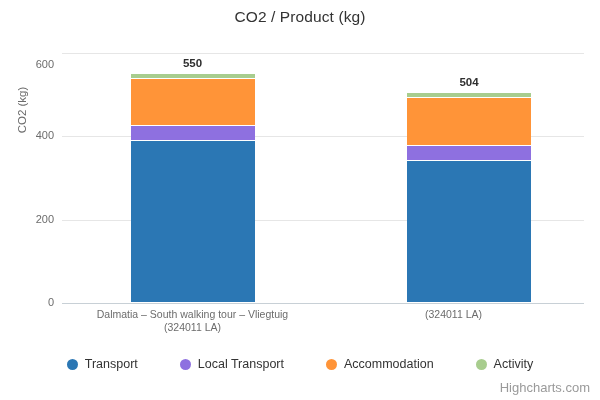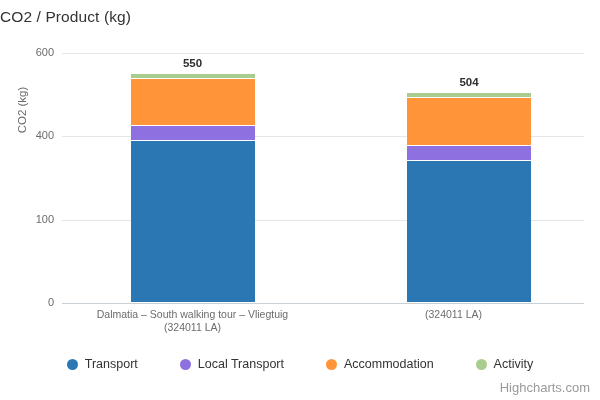--- a/index.html
+++ b/index.html
@@ -17,20 +17,21 @@
     position: relative;
     width: 600px;
     height: 400px;
     box-sizing: border-box;
   }
   .chart-title {
     position: absolute;
     left: 0;
     top: 8px;
     width: 600px;
+    text-align: center;
     font-size: 15.5px;
     color: #333333;
     letter-spacing: 0.1px;
   }
   
   .plot-area {
     position: absolute;
     left: 62px;
     top: 53px;
     width: 522px;
@@ -140,23 +141,23 @@
 </style>
 </head>
 <body>
 
 <div class="chart-root">
 
   <div class="chart-title">CO2 / Product (kg)</div>
 
   <div id="ytick-labels">
       <div class="ytick-label" style="top: 296px;">0</div>
-      <div class="ytick-label" style="top: 212.667px;">100</div>
+      <div class="ytick-label" style="top: 212.667px;">200</div>
       <div class="ytick-label" style="top: 129.333px;">400</div>
-      <div class="ytick-label" style="top: 46px;">600</div>
+      <div class="ytick-label" style="top: 58px;">600</div>
     </div>
 
   <div class="y-axis-title">CO2 (kg)</div>
 
   <div class="plot-area">
     <div id="gridlines">
         <div class="gridline" style="top: 250px;"></div>
         <div class="gridline" style="top: 166.667px;"></div>
         <div class="gridline" style="top: 83.3333px;"></div>
         <div class="gridline" style="top: 0px;"></div>

